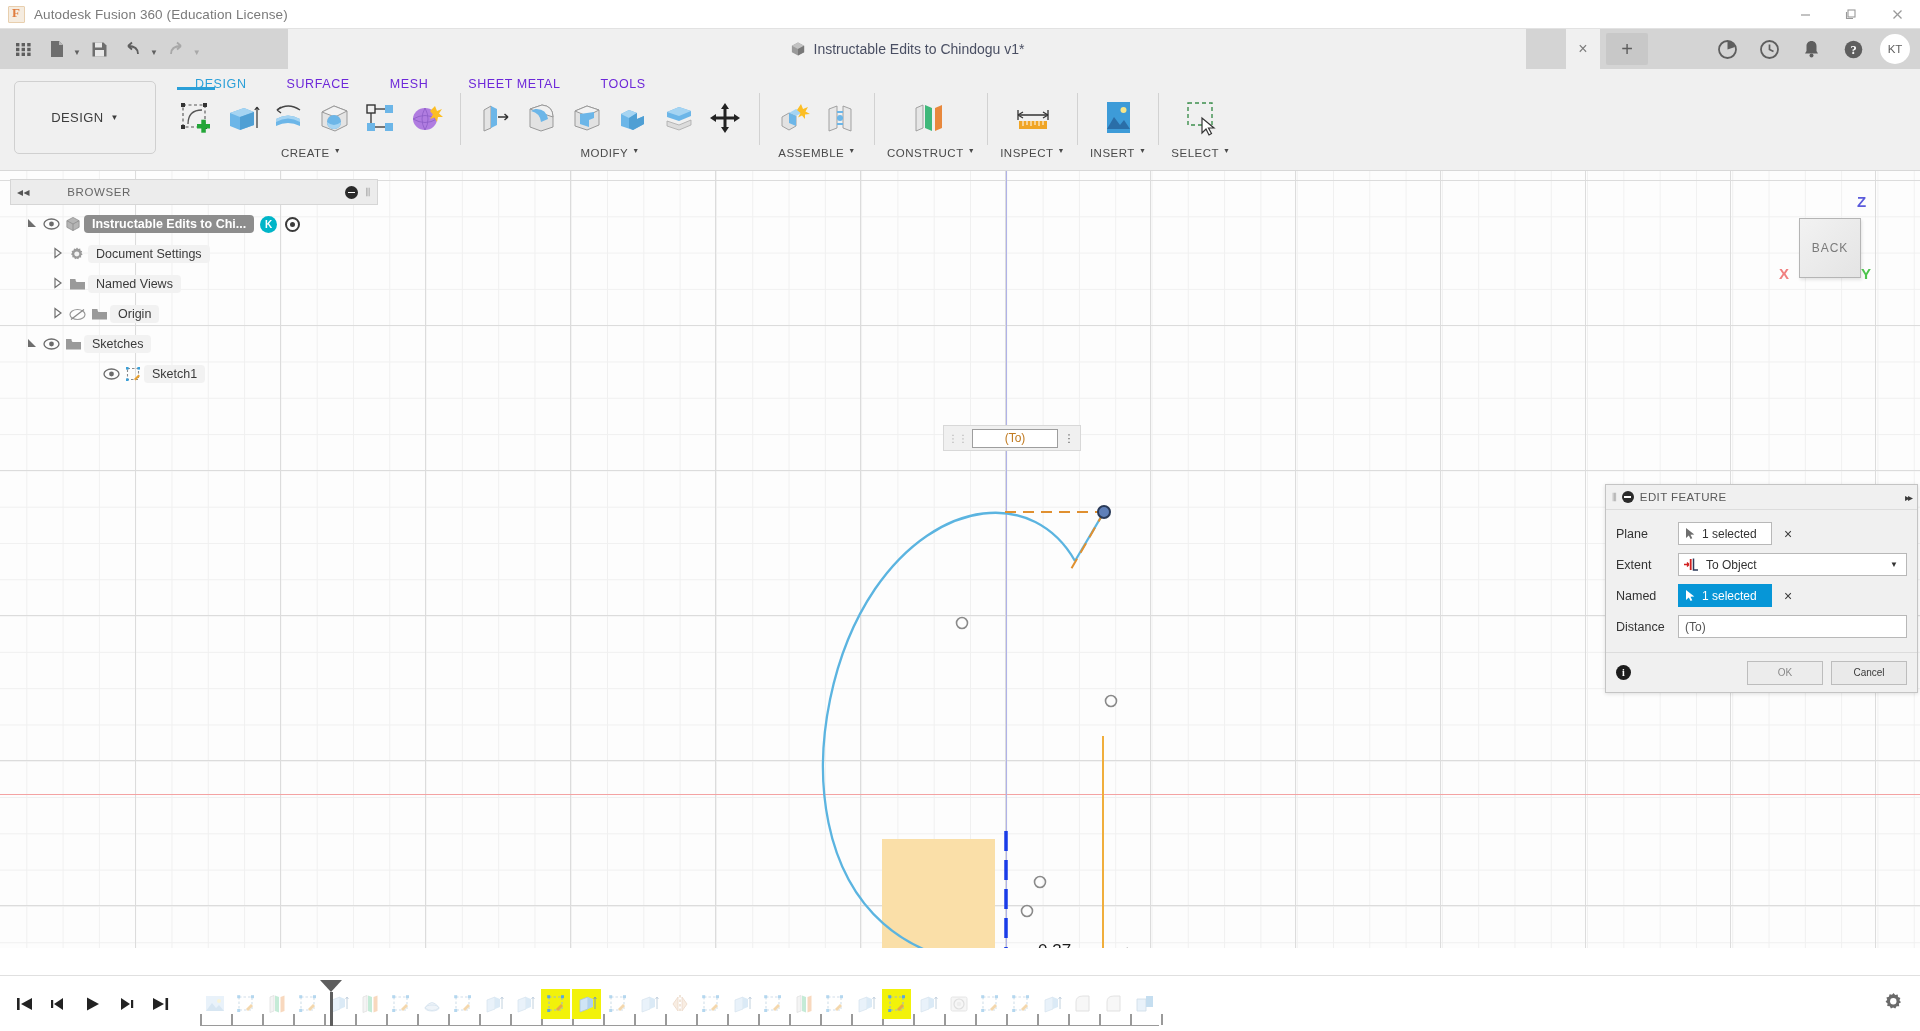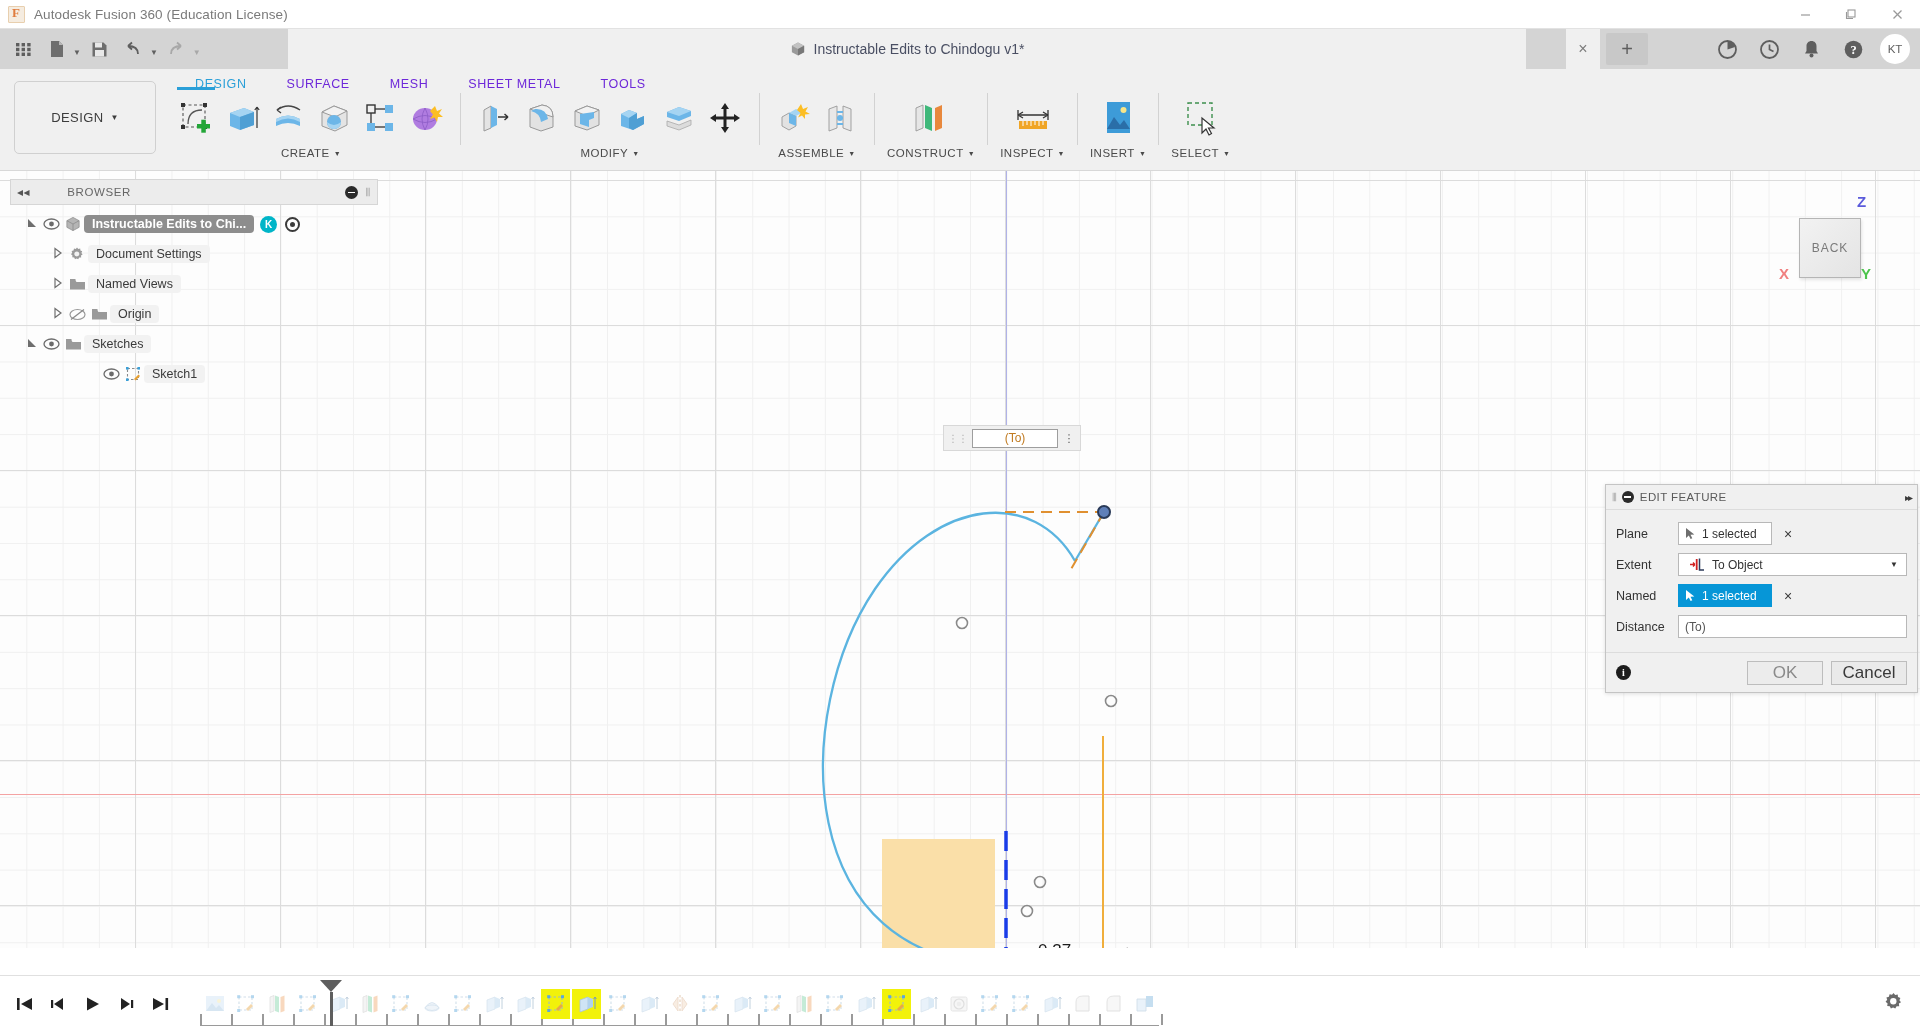--- a/index.html
+++ b/index.html
@@ -102,21 +102,21 @@
   .rtab.active { color: #2a9fd8; }
 
   .panels {
     position: absolute; left: 168px; top: 22px; right: 0; height: 80px;
     display: flex; align-items: flex-start;
   }
   .panel { display: flex; flex-direction: column; align-items: center; position: relative; padding: 0 6px; }
   .panel-icons { display: flex; align-items: flex-start; gap: 2px; height: 54px; padding-top: 2px;}
   .panel-label {
     font-size: 11.5px; color: #4a4a4a; margin-top: 2px; letter-spacing: .5px;
-    display: flex; align-items: center; gap: 4px; white-space: nowrap;
+    display: flex; align-items: flex-start; gap: 4px; white-space: nowrap;
   }
   .panel-label .cd { font-size: 7px; }
   .panel-sep { width: 1px; height: 52px; background: #d2d2d2; margin: 2px 6px 0 6px; }
   .ribbon-icon {
     width: 44px; height: 50px; display: flex; align-items: center; justify-content: center;
     position: relative;
   }
   .active-underline {
     position: absolute; left: 50%; transform: translateX(-50%);
     top: -6px; width: 38px; height: 3px; background: #2a9fd8;
@@ -220,40 +220,40 @@
   .dlg-row { display: flex; align-items: center; height: 31px; }
   .dlg-label { width: 62px; font-size: 12.5px; color: #333; }
   .sel-box {
     width: 94px; height: 23px; background: #ffffff; border: 1px solid #b8b8b8;
     display: flex; align-items: center; gap: 5px; padding: 0 6px; font-size: 12px;
   }
   .sel-box.active { background: #0696d7; border-color: #0696d7; color: #ffffff; }
   .dlg-x { margin-left: 12px; color: #3a3a3a; font-size: 14px; }
   .combo {
     flex: 1; height: 23px; background: #ffffff; border: 1px solid #b8b8b8;
-    display: flex; align-items: center; padding: 0 10px; gap: 7px; font-size: 12px;
+    display: flex; align-items: center; padding: 0 4px; gap: 7px; font-size: 12px;
     position: relative;
   }
   .combo .caret { position: absolute; right: 8px; font-size: 8px; color: #333; }
   .txtfield {
     flex: 1; height: 23px; background: #ffffff; border: 1px solid #b8b8b8;
     display: flex; align-items: center; padding: 0 6px; font-size: 12px; color: #555;
   }
   .dlg-foot {
     border-top: 1px solid #dcdcdc; height: 40px; display: flex; align-items: center;
     padding: 0 10px; gap: 8px;
   }
   .info-dot {
     width: 15px; height: 15px; border-radius: 50%; background: #1c1c1c; color: #fff;
     font-size: 10px; font-weight: bold; display: flex; align-items: center; justify-content: center;
     font-family: "Liberation Serif", serif;
   }
   .dlg-btn {
     height: 24px; min-width: 76px; border: 1px solid #bdbdbd; background: #eaeaea;
-    display: flex; align-items: center; justify-content: center; font-size: 17px; color: #3a3a3a;
+    display: flex; align-items: center; justify-content: center; font-size: 10px; color: #3a3a3a;
   }
   .dlg-btn.ok { color: #8a8a8a; background: #ececec; }
   .dlg-spacer { flex: 1; }
 
   
   .viewcube { position: absolute; right: 28px; top: 22px; width: 115px; height: 105px; }
   .vc-box {
     position: absolute; left: 22px; top: 25px; width: 62px; height: 60px;
     background: linear-gradient(135deg,#f2f2f2,#e4e4e4);
     border: 1px solid #b5b5b5;

